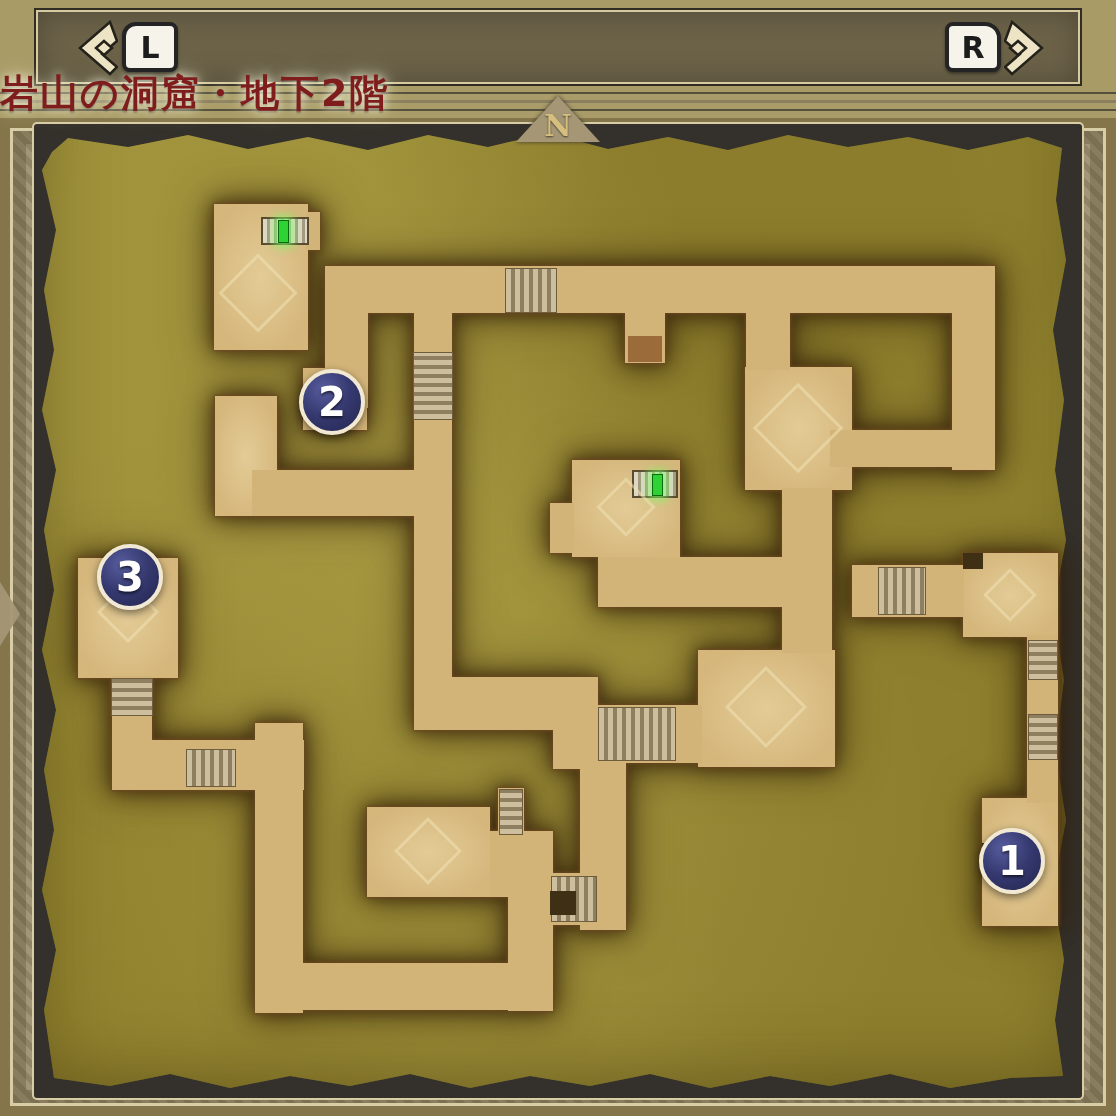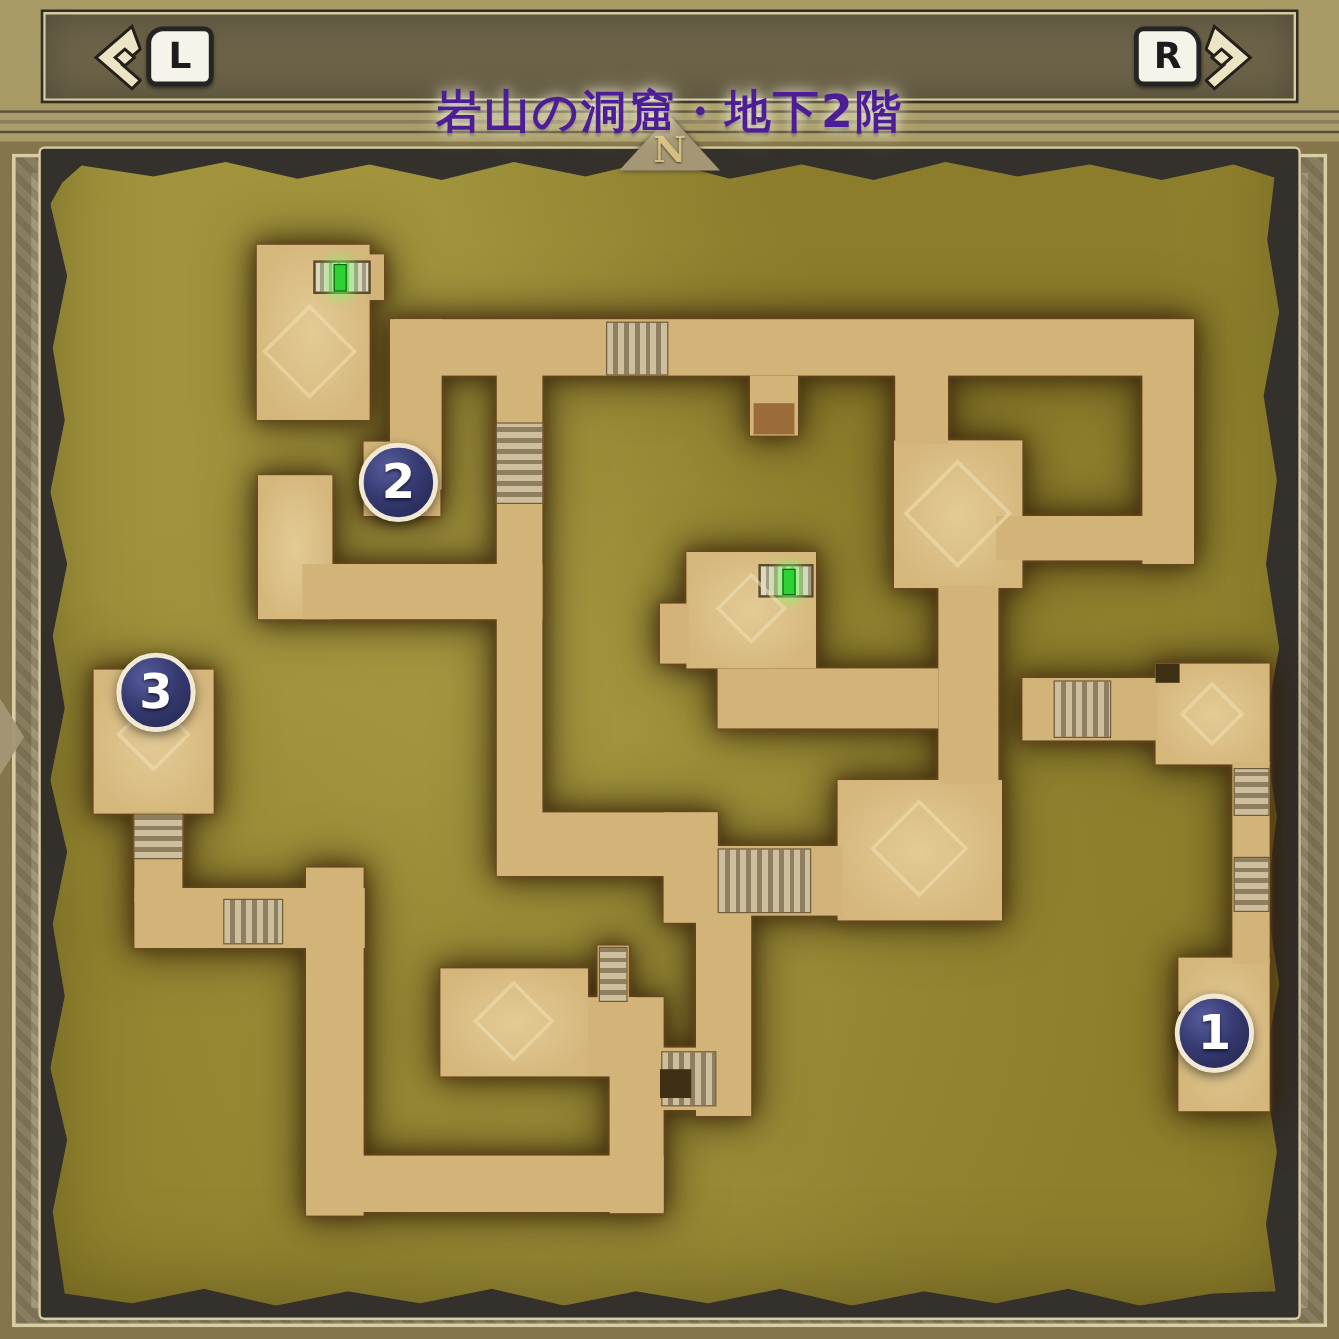--- a/index.html
+++ b/index.html
@@ -59,21 +59,21 @@
     clip-path:polygon(0 0,100% 50%,0 100%);filter:drop-shadow(0 0 2px #3c352a);}
 
   
   .header-bg{left:0;top:0;width:1116px;height:92px;background:#a89b66;}
   .hline1{left:0;top:92px;width:1116px;height:2px;background:#55503c;}
   .hline2{left:0;top:100px;width:1116px;height:3px;background:#8a7f5e;}
   .hline3{left:0;top:109px;width:1116px;height:2px;background:#55503c;}
   .header-bar{left:34px;top:8px;width:1048px;height:78px;background:#6b6248;
     border:2px solid #312d22;
     box-shadow:inset 0 0 0 2px #d6cba0, inset 0 0 30px rgba(0,0,0,.28);}
-  .title{left:0;top:24px;width:1116px;text-align:center;color:#4c1d95;
+  .title{left:0;top:24px;width:1116px;color:#7f1d1d;
     font-size:38px;font-weight:bold;letter-spacing:2px;
     text-shadow:0 0 10px rgba(255,255,240,.9),0 0 22px rgba(255,255,210,.55),0 2px 2px rgba(0,0,0,.35);margin-top:44px;}
   .shoulder-btn{width:56px;height:50px;background:#f5f3ea;border:4px solid #242424;
     color:#1c1c1c;font-size:30px;font-weight:bold;display:flex;align-items:center;justify-content:center;
     box-shadow:0 2px 3px rgba(0,0,0,.4);cursor:pointer;}
   .btn-l{left:122px;top:22px;border-radius:14px 8px 8px 8px;}
   .btn-r{left:945px;top:22px;border-radius:8px 16px 8px 8px;}
   .chev{width:44px;height:56px;cursor:pointer;}
   .chev-left{left:74px;top:20px;}
   .chev-right{left:1004px;top:20px;transform:scaleX(-1);}

